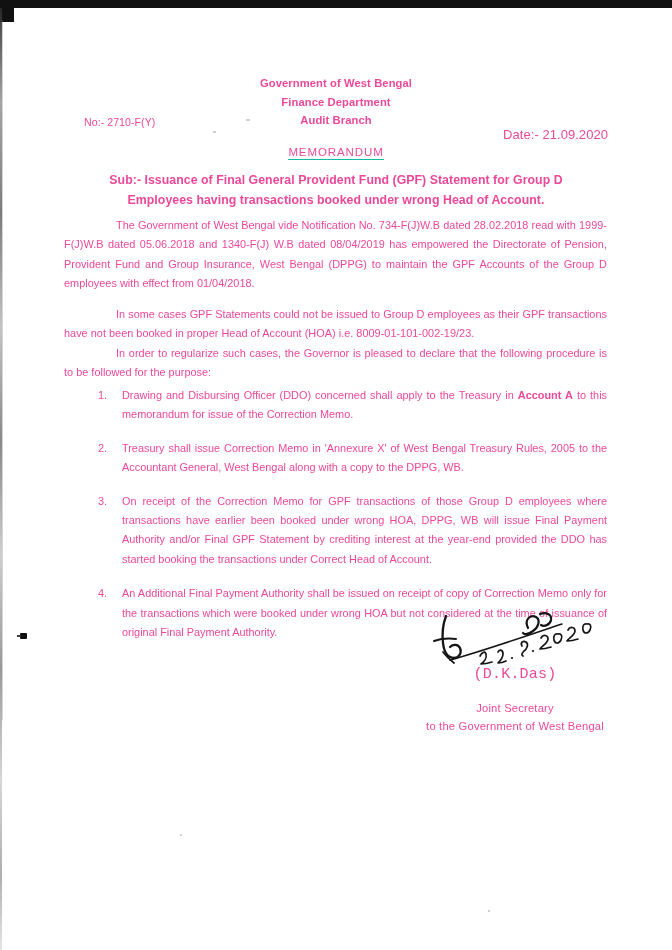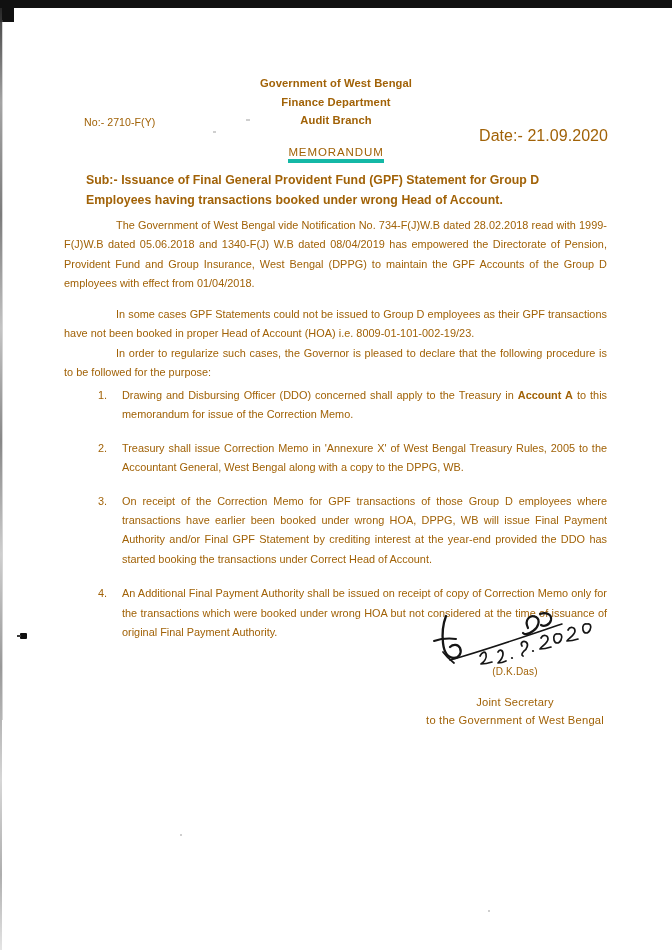--- a/index.html
+++ b/index.html
@@ -8,21 +8,21 @@
     padding: 0;
     background: #ffffff;
   }
   #page {
     position: relative;
     width: 672px;
     height: 950px;
     background: #ffffff;
     overflow: hidden;
     font-family: "Liberation Sans", sans-serif;
-    color: #a16207;
+    color: #ec4899;
     -webkit-font-smoothing: antialiased;
   }
 
   
   .scan-top-band {
     position: absolute;
     top: 0; left: 0;
     width: 672px; height: 8px;
     background: #111111;
   }
@@ -81,38 +81,39 @@
 
   .no-line {
     position: absolute;
     left: 84px; top: 116px;
     font-size: 10.6px;
     letter-spacing: .05px;
   }
   .date-line {
     position: absolute;
     right: 64px; top: 127px;
-    font-size: 16px;
+    font-size: 13px;
     letter-spacing: .05px;
   }
 
   .memo-title {
     position: absolute;
     left: 0; top: 146px;
     width: 672px;
     text-align: center;
     font-size: 11.5px;
     letter-spacing: .9px;
   }
-  .memo-title span { border-bottom: 4px solid #14b8a6; padding-bottom: 1px; }
+  .memo-title span { border-bottom: 1px solid #14b8a6; padding-bottom: 1px; }
 
   .subject {
     position: absolute;
     left: 86px; top: 170px;
     width: 500px;
+    text-align: center;
     font-weight: bold;
     font-size: 12.3px;
     line-height: 20px;
     letter-spacing: .05px;
   }
 
   .para {
     position: absolute;
     left: 64px;
     width: 543px;
@@ -150,23 +151,24 @@
 
   
   .sign-block {
     position: absolute;
     left: 370px; top: 608px;
     width: 290px;
     text-align: center;
   }
   .sign-svg { display: block; margin: 0 auto; }
   .sign-name {
-    font-size: 10px;
+    font-size: 15px;
     margin-top: -4px;
     letter-spacing: .2px;
+    font-family: Liberation Mono, monospace;
   }
   .sign-role {
     font-size: 11.2px;
     line-height: 18px;
     margin-top: 16px;
     letter-spacing: .2px;
   }
 </style>
 </head>
 <body>

